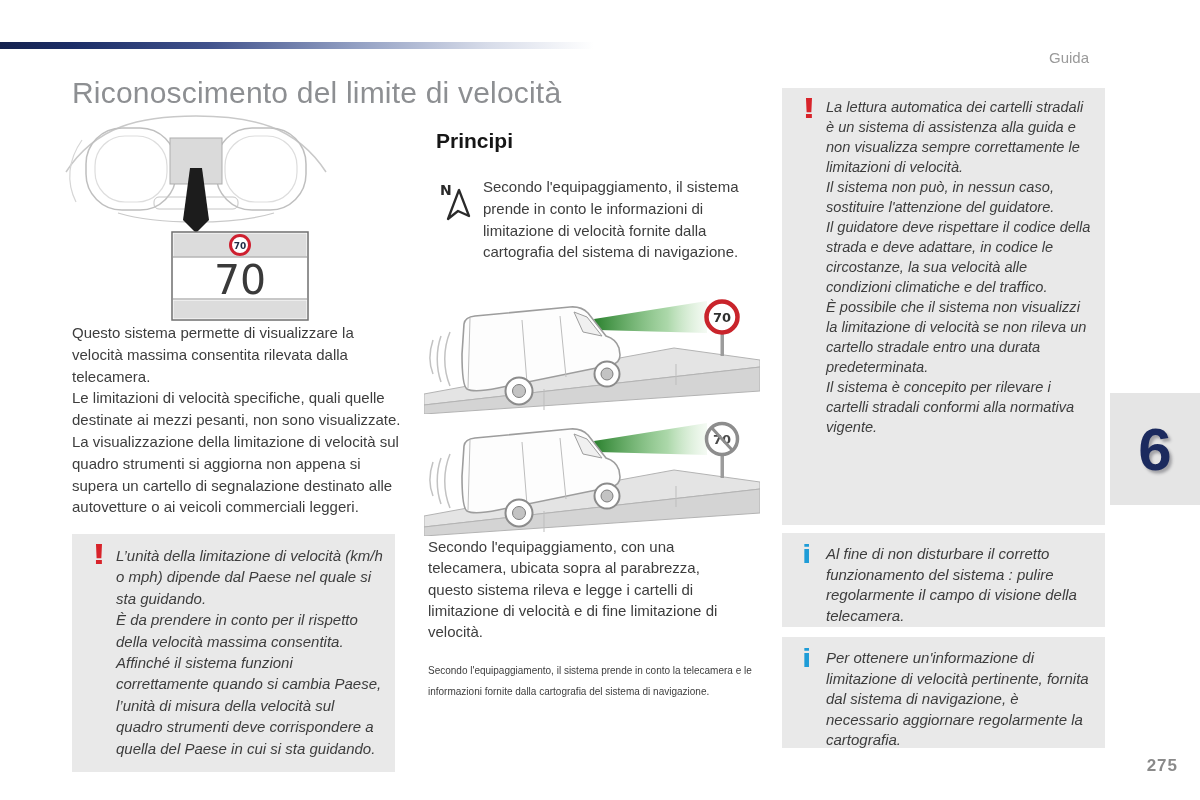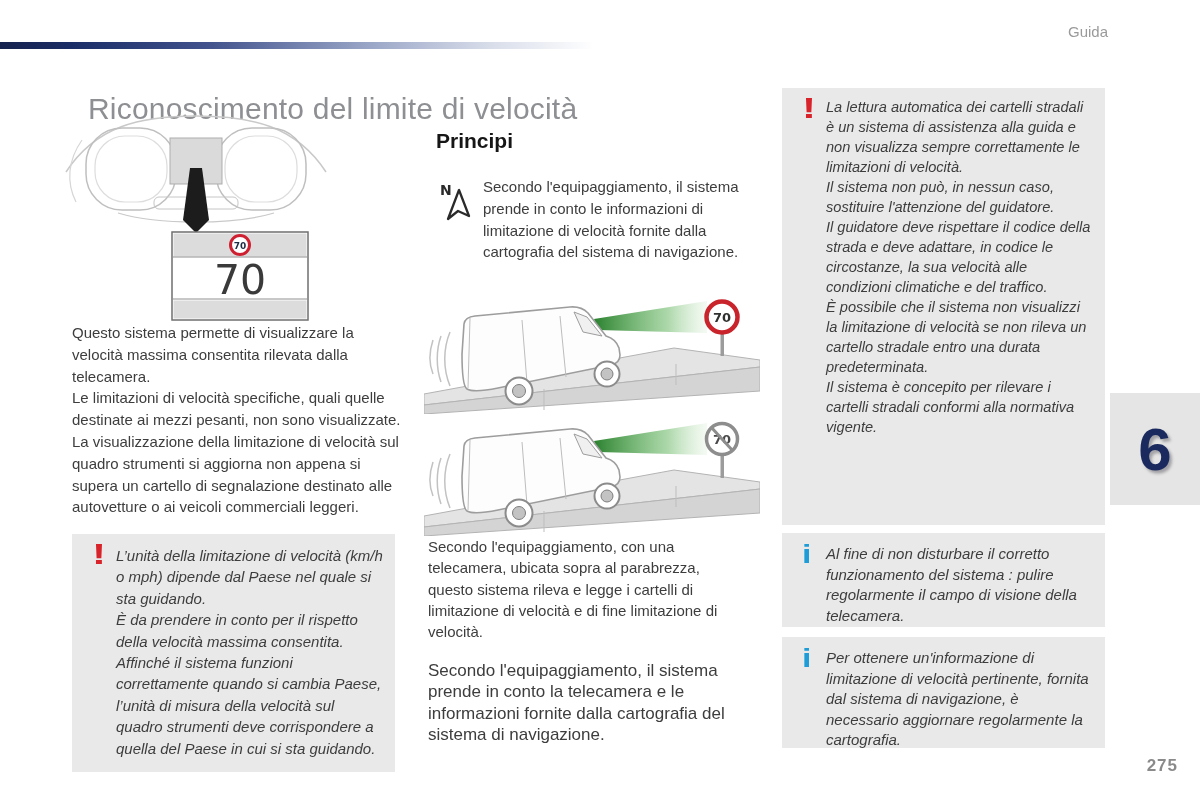--- a/index.html
+++ b/index.html
@@ -1,29 +1,29 @@
 <!DOCTYPE html>
 <html><head>
 <meta charset="utf-8">
 <style>
   html,body{margin:0;padding:0;background:#ffffff;}
   #page{position:relative;width:1200px;height:800px;background:#ffffff;overflow:hidden;
         font-family:"Liberation Sans",sans-serif;color:#3d3d3d;}
   .abs{position:absolute;}
   .top-rule{left:0;top:42px;width:594px;height:7px;
     background:linear-gradient(90deg,#15224e 0%,#1b2d66 12%,#41528c 35%,#93a0c3 60%,#d7dce9 82%,rgba(255,255,255,0) 100%);}
-  .header-label{left:1030px;top:23px;width:78px;text-align:right;font-size:15px;color:#9a9a9a;}
+  .header-label{left:1030px;top:49px;width:78px;text-align:center;font-size:15px;color:#9a9a9a;}
   .page-title{left:72px;top:76px;font-size:30px;color:#8d8f92;font-weight:400;letter-spacing:.2px;}
   .body-text p{margin:0;}
   .left-paragraphs{left:72px;top:322px;width:334px;font-size:15px;line-height:21.8px;}
   .principi{left:428px;top:121px;font-size:21px;font-weight:bold;color:#161616;}
   .compass{left:437px;top:181px;}
   .nav-par{left:483px;top:176px;width:274px;font-size:15px;line-height:21.8px;}
   .mid-par2{left:428px;top:536px;width:320px;font-size:15px;line-height:21.3px;}
-  .mid-par3{left:428px;top:660px;width:332px;font-size:17px;line-height:21.3px;}
+  .mid-par3{left:428px;top:660px;width:332px;font-size:10px;line-height:21.3px;}
   .gray-box{background:#e9e9e9;}
   .warn-left{left:72px;top:534px;width:323px;height:238px;}
   .warn-right{left:782px;top:88px;width:323px;height:437px;}
   .info1{left:782px;top:533px;width:323px;height:94px;}
   .info2{left:782px;top:637px;width:323px;height:111px;}
   .box-icon{position:absolute;left:20px;top:6px;font-weight:900;line-height:1;}
   .warn-icon{color:#d8232a;font-size:29px;transform:scaleX(1.45);transform-origin:left top;}
   .info-icon{color:#1e9cd7;font-size:25px;top:9px;transform:scaleX(1.35);transform-origin:left top;}
   .box-text{margin:11px 10px 10px 44px;font-size:15px;line-height:21.4px;font-style:italic;}
   .box-text p{margin:0;}
@@ -36,21 +36,21 @@
   svg text{font-family:"DejaVu Sans","Liberation Sans",sans-serif;}
 </style>
 </head>
 <body>
 
 <div id="page">
 
   <div class="abs top-rule"></div>
   <div class="abs header-label">Guida</div>
 
-  <h1 class="abs page-title" style="margin:16px;">Riconoscimento del limite di velocità</h1>
+  <h1 class="abs page-title" style="margin:0;">Riconoscimento del limite di velocità</h1>
 
   <div class="abs" style="left:62px;top:110px;">
     <svg width="268" height="212" viewBox="0 0 268 212">
       <path d="M4,62 C34,16 78,6 134,6 C190,6 234,16 264,62" fill="none" stroke="#c9c9c9" stroke-width="1.5"></path>
       <path d="M14,92 C4,72 6,50 20,30" fill="none" stroke="#d6d6d6" stroke-width="1.2"></path>
       <rect x="24" y="18" width="90" height="82" rx="36" fill="none" stroke="#bfbfbf" stroke-width="1.5"></rect>
       <rect x="33" y="26" width="72" height="66" rx="30" fill="none" stroke="#dddddd" stroke-width="1.2"></rect>
       <rect x="154" y="18" width="90" height="82" rx="36" fill="none" stroke="#bfbfbf" stroke-width="1.5"></rect>
       <rect x="163" y="26" width="72" height="66" rx="30" fill="none" stroke="#dddddd" stroke-width="1.2"></rect>
       <rect x="108" y="28" width="52" height="46" fill="#dadada" stroke="#adadad"></rect>

